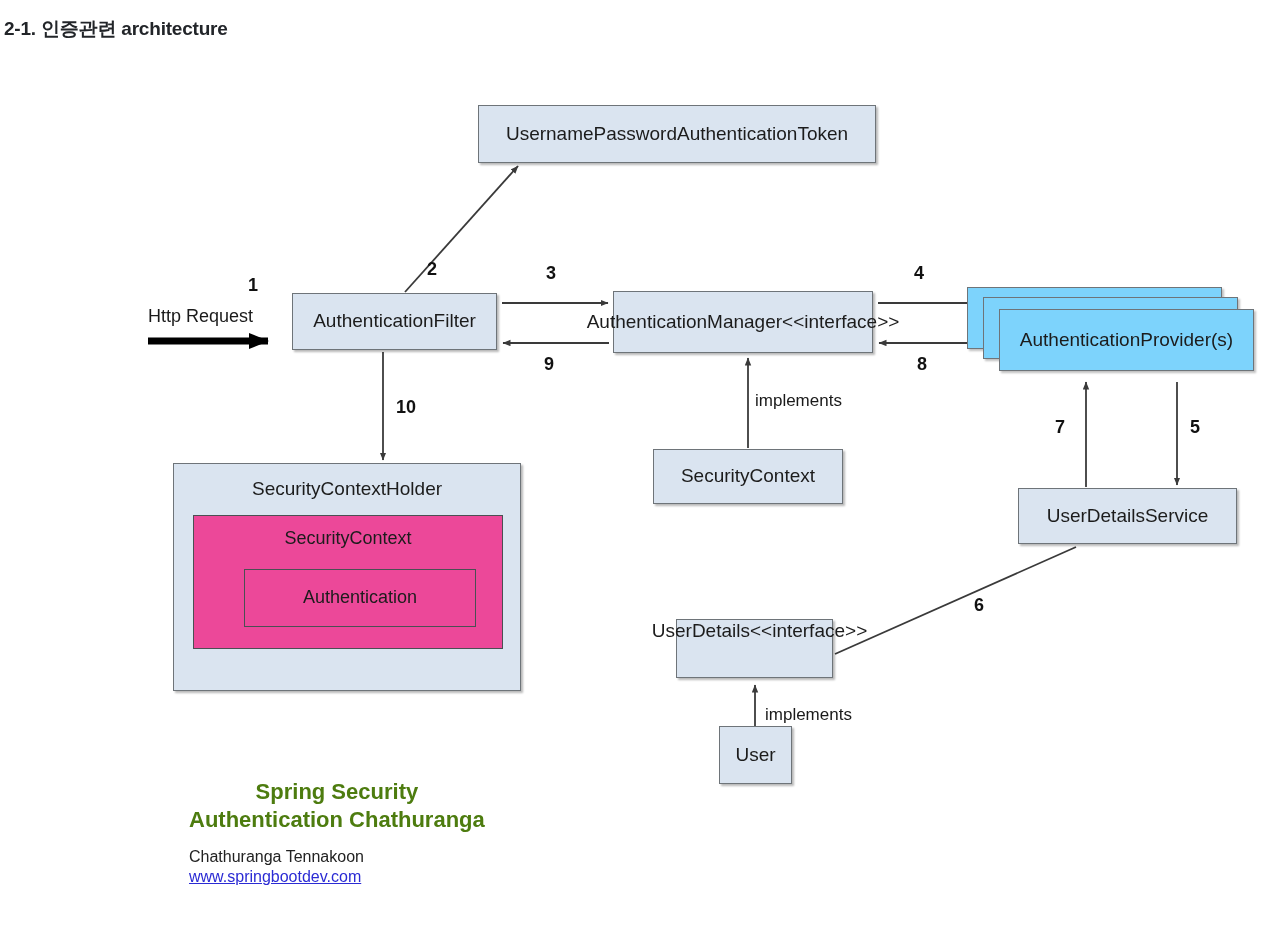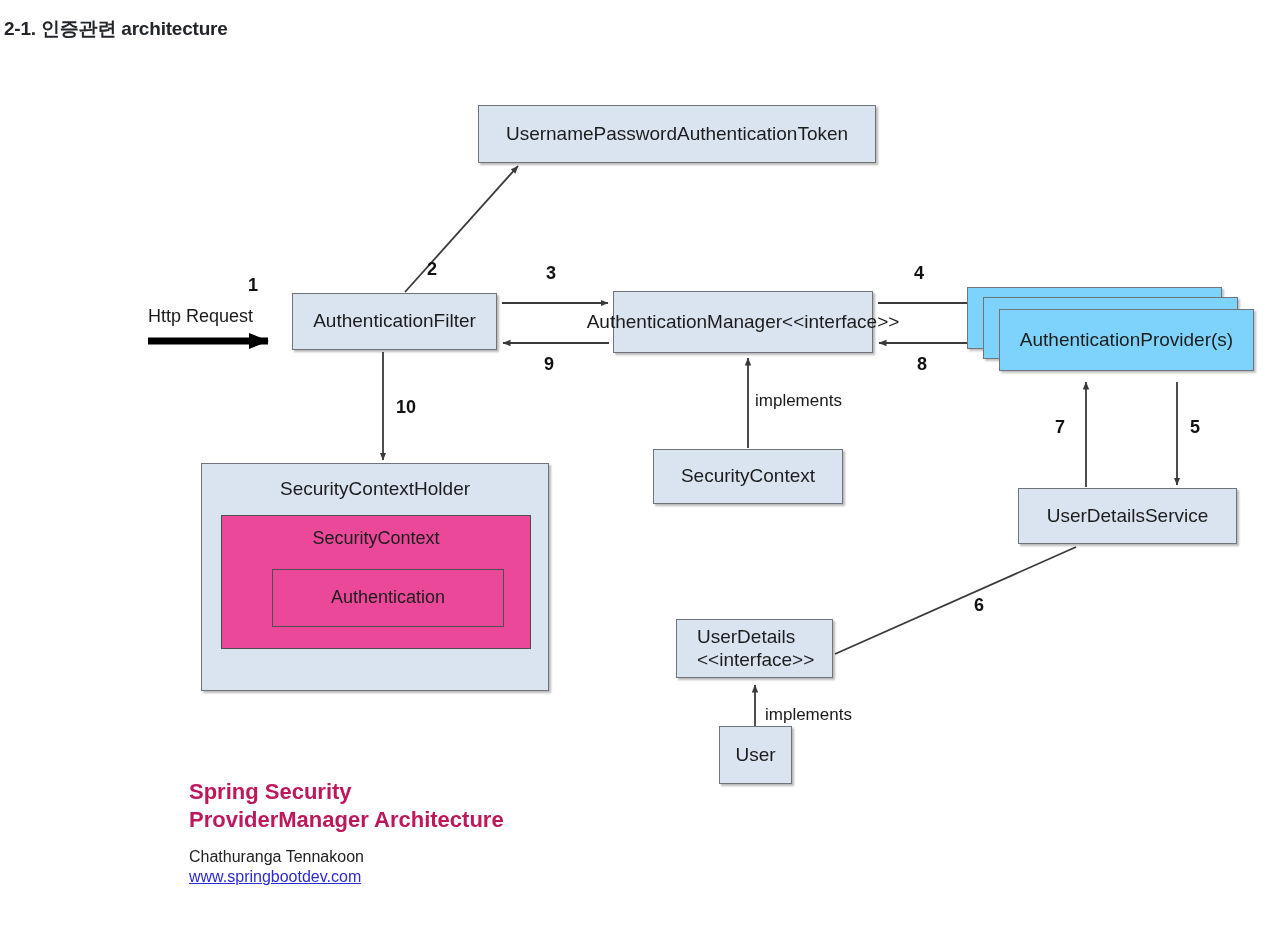--- a/index.html
+++ b/index.html
@@ -98,33 +98,32 @@
   }
 
   #node-providermanager {
     left: 653px; top: 389px; width: 190px; height: 55px;
   }
   #node-userdetailsservice {
     left: 1018px; top: 428px; width: 219px; height: 56px;
   }
   #node-userdetails {
     left: 676px; top: 559px; width: 157px; height: 59px;
-    flex-direction: column;
     align-items: flex-start;
     justify-content: center;
-    padding-left: 20px;
+    padding-left: 10px;
     text-align: left;
   }
   #node-user {
     left: 719px; top: 666px; width: 73px; height: 58px;
   }
 
   
   #node-scholder {
-    left: 201px; top: 403px; width: 348px; height: 228px;
+    left: 173px; top: 403px; width: 348px; height: 228px;
     display: block;
     padding-top: 14px;
   }
   #node-scholder .title {
     font-size: 19px;
     text-align: center;
     display: block;
   }
   .inner-box {
     position: absolute;
@@ -182,23 +181,24 @@
 
   
   .caption {
     position: absolute;
     left: 189px;
     top: 718px;
   }
   .caption .cap-title {
     font-size: 22px;
     font-weight: bold;
-    color: #be185d;
+    color: #4d7c0f;
     line-height: 1.28;
     white-space: nowrap;
+    text-align: center;
   }
   .caption .cap-author {
     font-size: 16px;
     color: #222222;
     margin-top: 14px;
     white-space: nowrap;
   }
   .caption .cap-link {
     font-size: 16px;
     color: #2b2bd4;
@@ -297,18 +297,18 @@
   <div class="num num-4">4</div>
   <div class="num num-5">5</div>
   <div class="num num-6">6</div>
   <div class="num num-7">7</div>
   <div class="num num-8">8</div>
   <div class="num num-9">9</div>
   <div class="num num-10">10</div>
 
   <div class="caption">
     <div class="cap-title">Spring Security</div>
-    <div class="cap-title">ProviderManager Architecture</div>
+    <div class="cap-title">Authentication Chathuranga</div>
     <div class="cap-author">Chathuranga Tennakoon</div>
     <div class="cap-link">www.springbootdev.com</div>
   </div>
 
 </div>
 
 </body></html>

